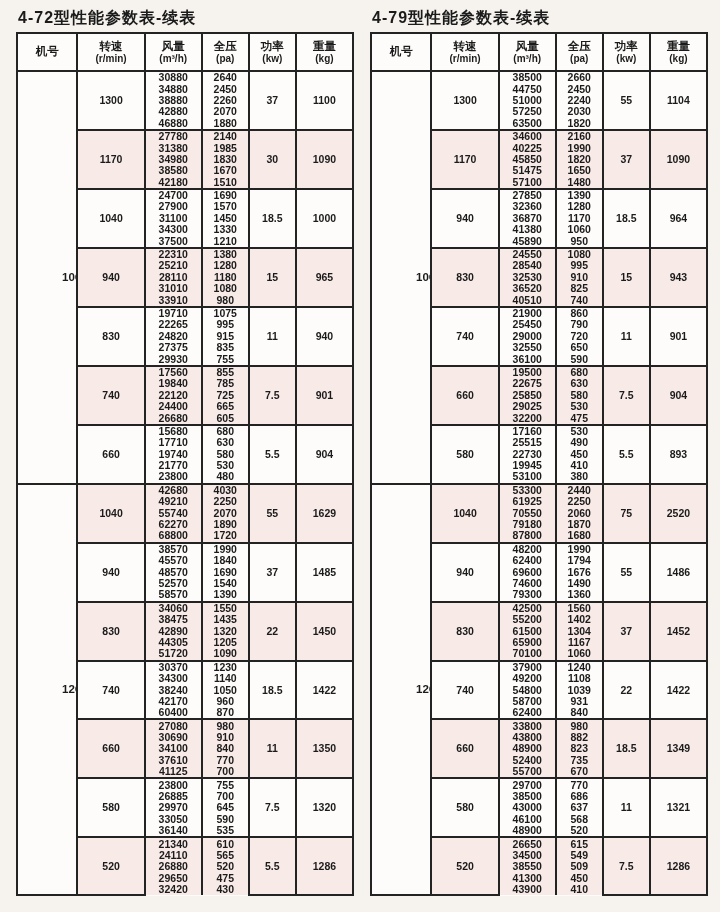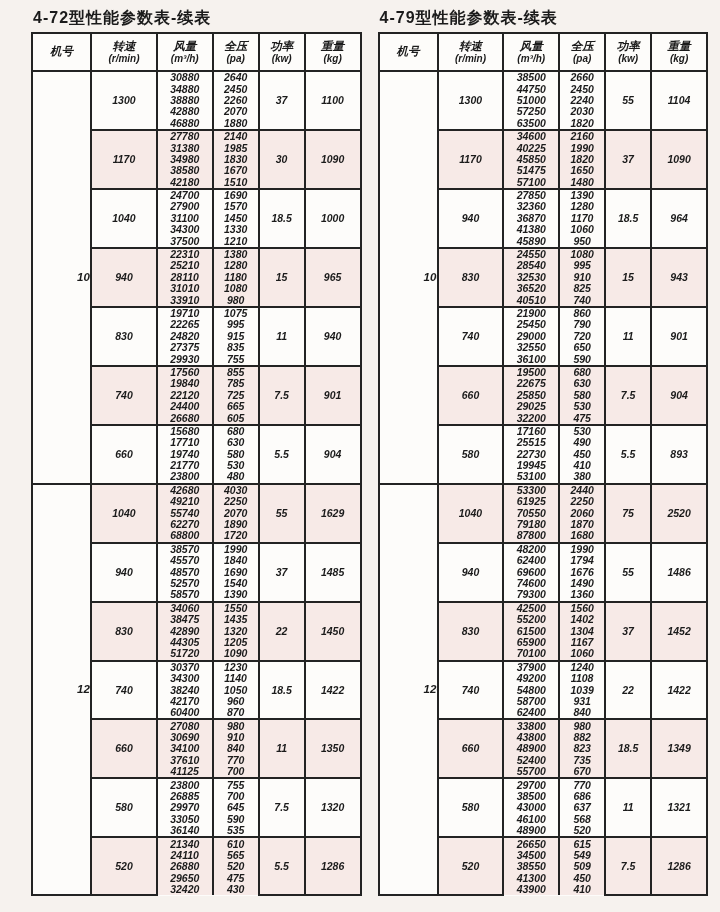--- a/index.html
+++ b/index.html
@@ -12,39 +12,37 @@
     background: var(--page-bg, #f6f2ee);
     font-family: "Liberation Sans", "DejaVu Sans", sans-serif;
     color: var(--text, #1b1b1b);
     overflow: hidden;
   }
   .page {
     display: flex;
     gap: 16px;
     padding: 6px 12px 0 16px;
     box-sizing: border-box;
-    margin-left: 15px;
   }
   .table-section {
     flex: 1 1 0;
     min-width: 0;
   }
   .table-title {
     font-size: 16px;
     font-weight: bold;
     letter-spacing: 1px;
     margin: 2px 0 3px 2px;
     white-space: nowrap;
   }
   table.perf {
     border-collapse: collapse;
     width: 100%;
     table-layout: fixed;
     background: var(--cell-bg, #fdfcfa);
-    font-style: italic;
   }
   table.perf th, table.perf td {
     border: 2px solid var(--border, #222);
     padding: 0;
     text-align: center;
     vertical-align: middle;
     overflow: hidden;
   }
   table.perf th {
     height: 36px;

